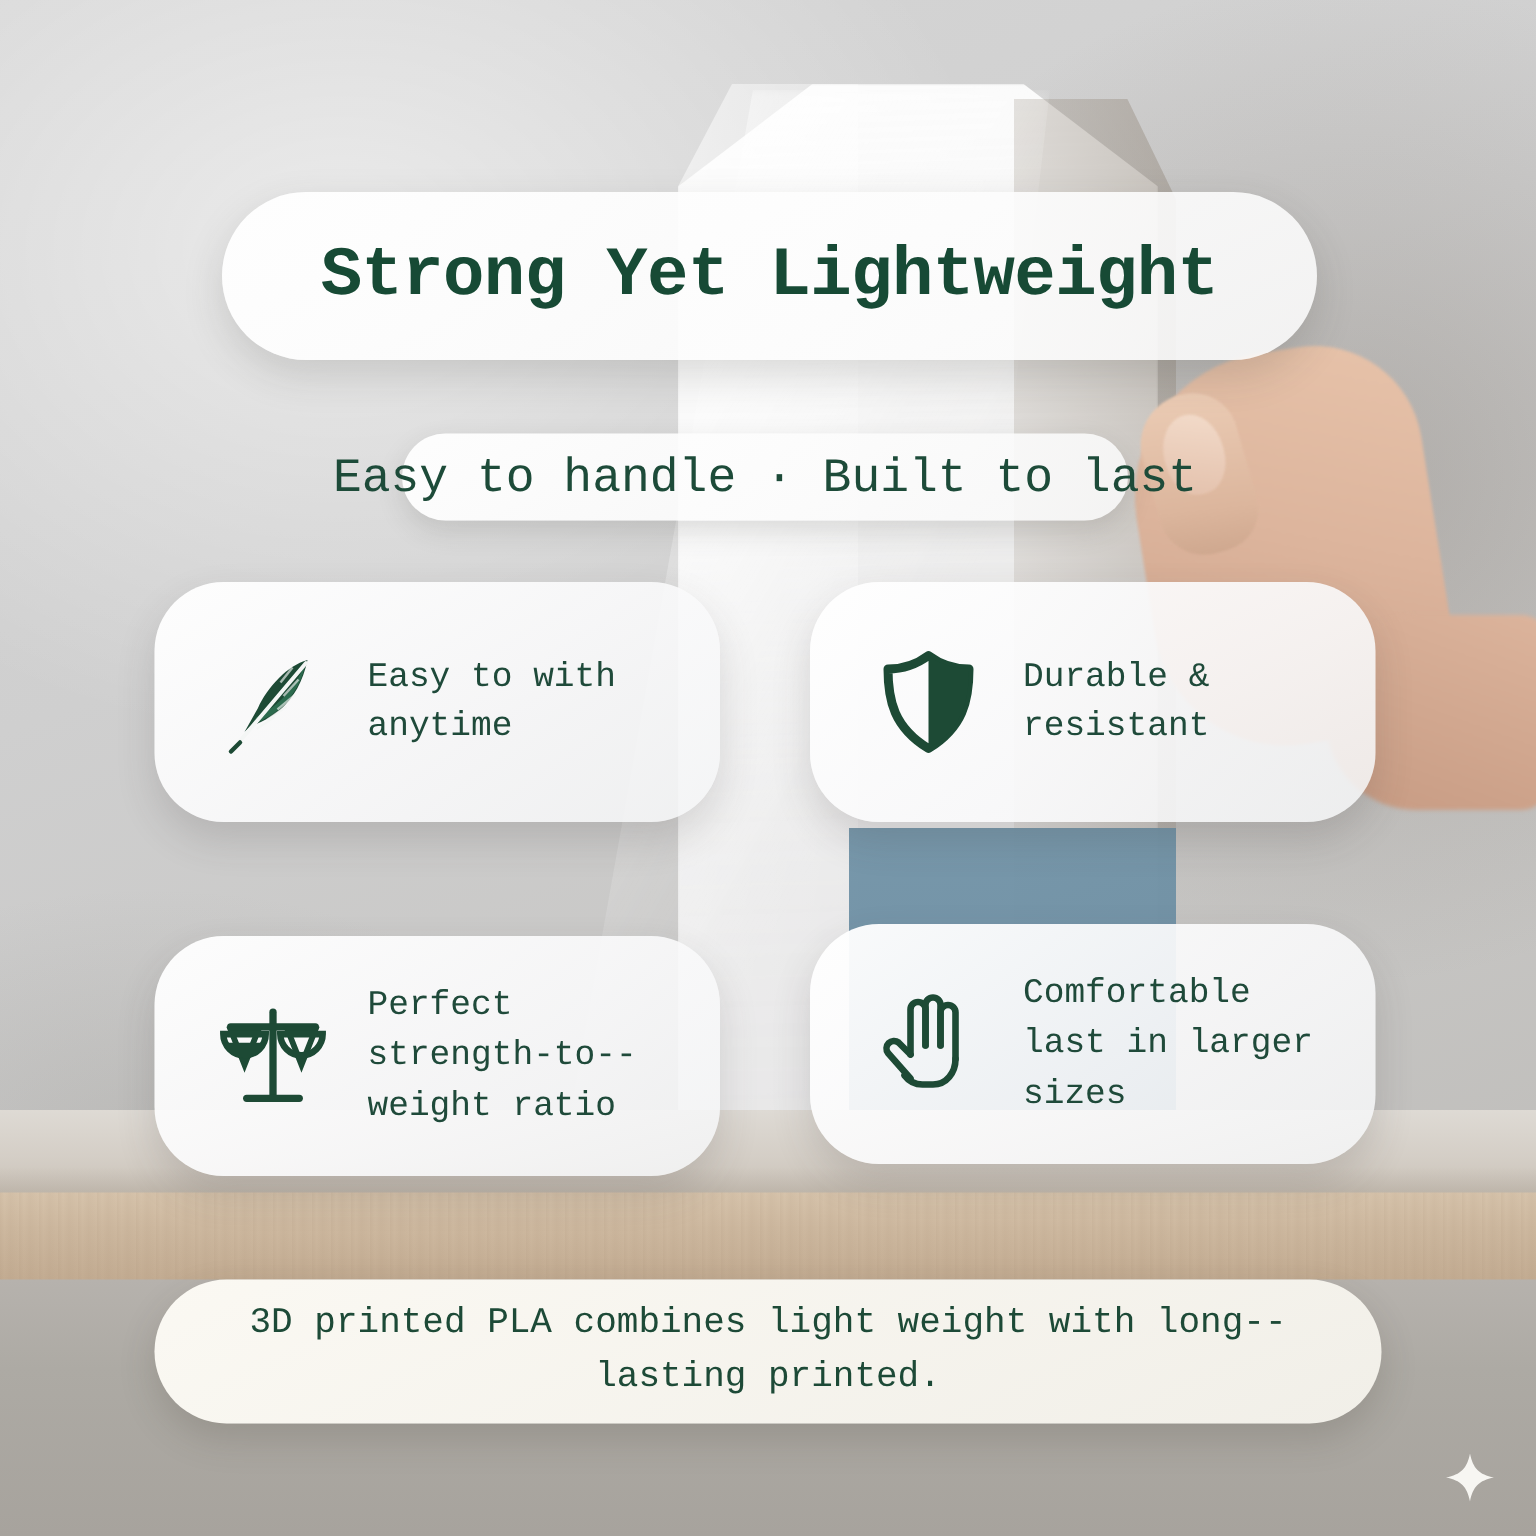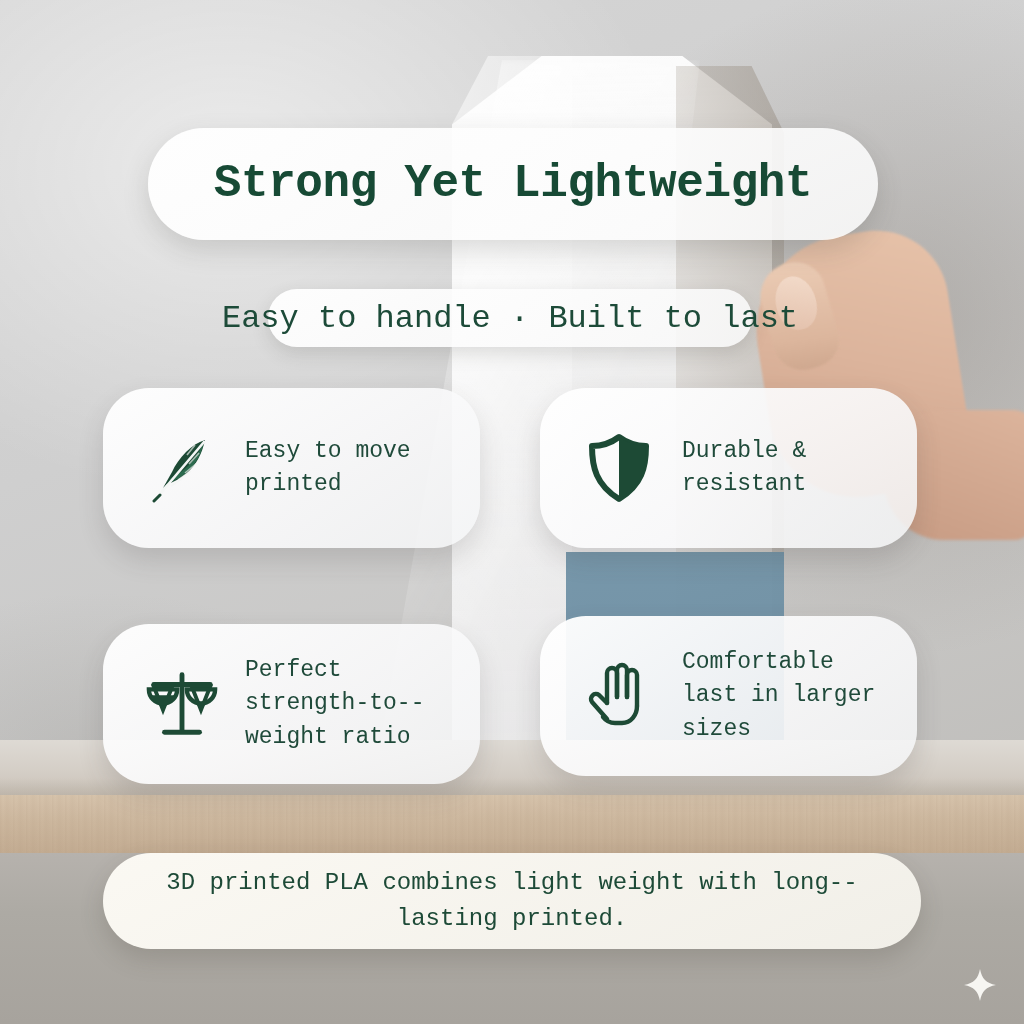--- a/index.html
+++ b/index.html
@@ -256,21 +256,21 @@
         <path d="M13 62 L7 68" stroke="#1D4A35" stroke-width="3" fill="none" stroke-linecap="round"></path>
         <g stroke="#F2F5F3" stroke-width="1.6" fill="none" opacity="0.65">
           <path d="M48 12 L40 22"></path>
             <path d="M52 20 L42 31"></path>
             <path d="M50 30 L38 40"></path>
           <path d="M44 38 L31 47"></path>
             <path d="M36 45 L24 53"></path>
         </g>
       </svg>
     </span>
-    <span class="card-label">Easy to move printed</span>
+    <span class="card-label">Easy to with anytime</span>
   </div>
 
   <div class="card card-2">
     <span class="card-icon">
       <svg width="70" height="70" viewBox="0 0 70 70" aria-hidden="true">
         <path d="M35 4 C27 10 17 13 8 13 C8 34 12 52 35 66 C58 52 62 34 62 13 C53 13 43 10 35 4 Z" fill="none" stroke="#1D4A35" stroke-width="6" stroke-linejoin="round"></path>
         <path d="M35 4 C43 10 53 13 62 13 C62 34 58 52 35 66 Z" fill="#1D4A35"></path>
       </svg>
     </span>
     <span class="card-label">Durable &amp; resistant</span>

